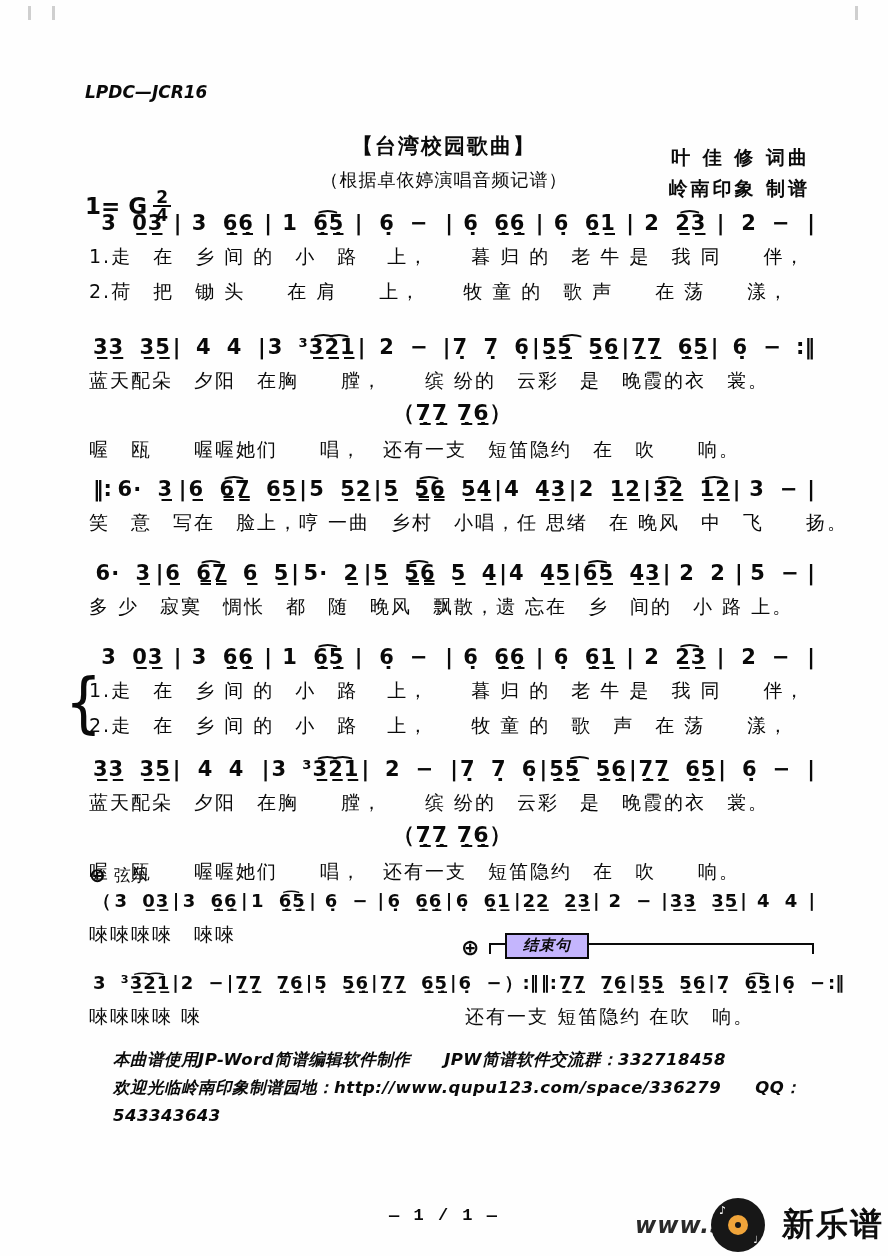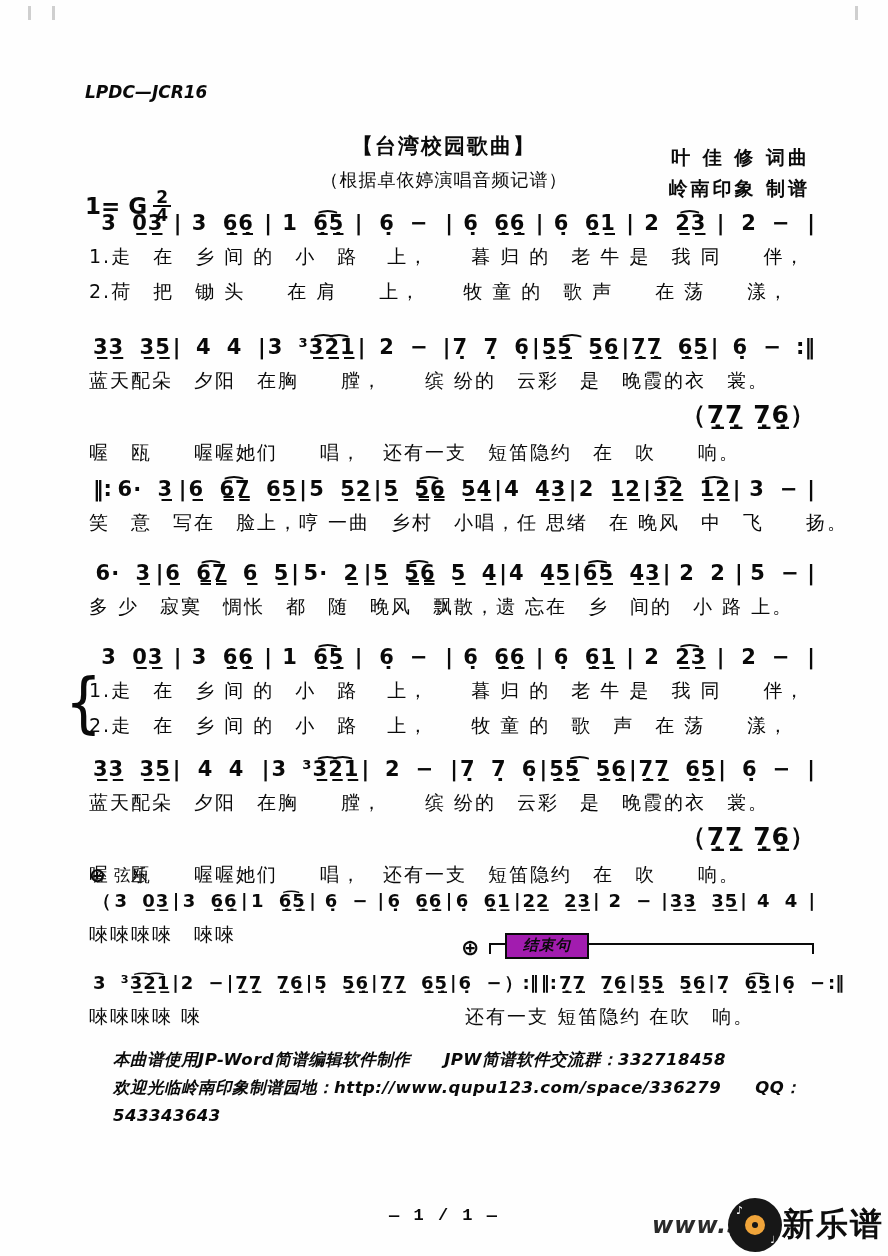--- a/index.html
+++ b/index.html
@@ -27,53 +27,53 @@
   
   .score{position:absolute;left:85px;right:72px;top:205px;height:840px;}
   .row{position:absolute;left:0;right:0;}
   .row0{top:6px}.row1{top:130px}.row2{top:272px}.row3{top:356px}
   .row4{top:440px}.row5{top:552px}.row6{top:684px}.row7{top:766px}
   .notes{display:flex;align-items:baseline;font-weight:bold;font-size:21px;white-space:nowrap;margin-left:7px;}
   .row6 .notes,.row7 .notes{font-size:18px;}
   .bar{flex:1 1 0;text-align:center;word-spacing:7px;letter-spacing:1px;padding:0 1px;}
   .bl{flex:0 0 auto;font-weight:bold;padding:0 1px;}
   .lyric{font-size:19px;letter-spacing:2px;white-space:nowrap;margin-top:9px;padding-left:4px;}
-  .lyric.interlude{text-align:right;font-weight:bold;font-size:25px;letter-spacing:1px;margin-top:4px;}
+  .lyric.interlude{text-align:center;font-weight:bold;font-size:22px;letter-spacing:1px;margin-top:4px;}
   .lyric.lai-right{padding-right:40px;}
   .lyric.split{display:flex;}
   .lyric.split .lsplit-left{flex:0 0 auto;}
   .lyric.split .lsplit-right{position:absolute;left:52%;}
   .brace{position:absolute;left:-20px;top:28px;font-size:58px;font-weight:normal;
          transform:scaleY(1.15);line-height:58px;}
   
   .coda-plain{position:absolute;top:-26px;left:4px;font-size:17px;display:flex;align-items:center;gap:8px;}
   .coda-plain .coda-icon{font-size:20px;font-weight:bold;}
   
   .coda-boxed{position:absolute;top:-30px;left:398px;right:2px;height:16px;}
   .coda-boxed .coda-icon{position:absolute;left:-22px;top:-6px;font-size:22px;font-weight:bold;}
   .coda-boxed .bracket{position:absolute;left:6px;right:0;top:2px;border-top:2px solid #0a0a0a;height:10px;}
   .coda-boxed .bracket:before,.coda-boxed .bracket:after{content:"";position:absolute;top:-1px;width:2px;height:10px;background:#0a0a0a;}
   .coda-boxed .bracket:before{left:0;}
   .coda-boxed .bracket:after{right:0;}
-  .coda-boxed .coda-box{position:absolute;left:16px;top:-12px;border:2px solid #0a0a0a;background:#a21caf;
+  .coda-boxed .coda-box{position:absolute;left:16px;top:-12px;border:2px solid #0a0a0a;background:#c4b5fd;
         padding:1px 16px 2px 16px;font-size:15px;font-style:italic;font-weight:bold;letter-spacing:1px;}
 
   
   .credits-footer{position:absolute;left:85px;top:1046px;font-size:16.5px;font-style:italic;font-weight:bold;line-height:28px;letter-spacing:0.5px;margin-left:28px;}
   .pagenum{position:absolute;left:0;right:0;top:1206px;text-align:center;font-size:17px;font-weight:bold;letter-spacing:2px;
            font-family:Liberation Mono, monospace;}
   
   .watermark{position:absolute;right:4px;bottom:4px;display:flex;align-items:center;}
   .wm-url{font-size:23px;font-style:italic;font-weight:bold;color:#2a2a2a;margin-right:-16px;letter-spacing:1px;}
   .vinyl{position:relative;width:54px;height:54px;border-radius:50%;background:#171717;flex:0 0 auto;z-index:2;}
   .vinyl .label{position:absolute;left:17px;top:17px;width:20px;height:20px;border-radius:50%;background:#f0a43a;}
   .vinyl .hole{position:absolute;left:24px;top:24px;width:6px;height:6px;border-radius:50%;background:#171717;}
   .vinyl .note1{position:absolute;left:8px;top:6px;color:#fff;font-size:11px;}
   .vinyl .note2{position:absolute;right:7px;bottom:7px;color:#fff;font-size:10px;}
-  .wm-brand{font-size:32px;font-weight:bold;color:#0d0d0d;letter-spacing:2px;margin-left:0;
+  .wm-brand{font-size:32px;font-weight:bold;color:#0d0d0d;letter-spacing:2px;margin-left:17px;
             font-family:"DejaVu Sans","Liberation Sans",sans-serif;}
 </style>
 </head>
 <body>
 
 <div class="page">
 
   <div class="corner tl1"></div>
   <div class="corner tl2"></div>
   <div class="corner tr1"></div>

